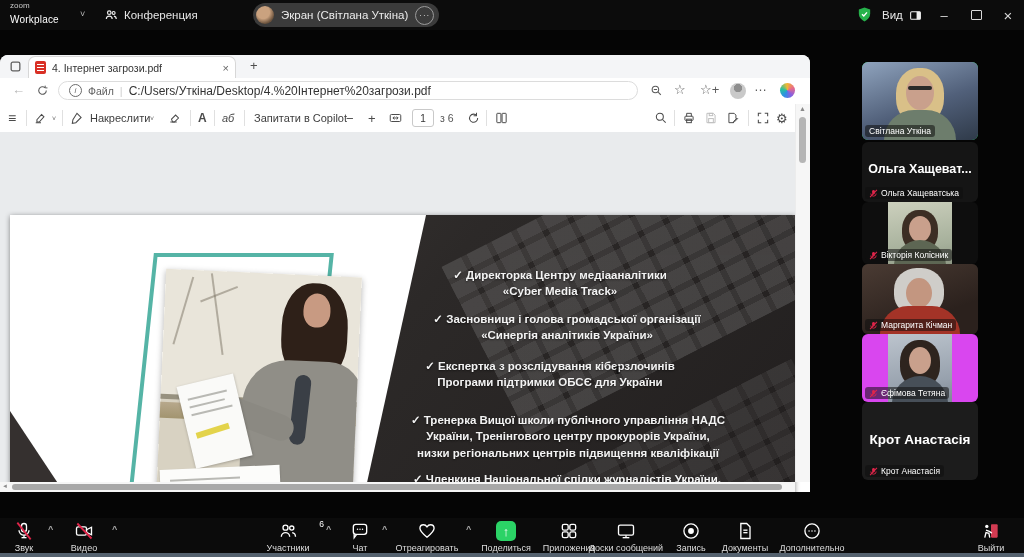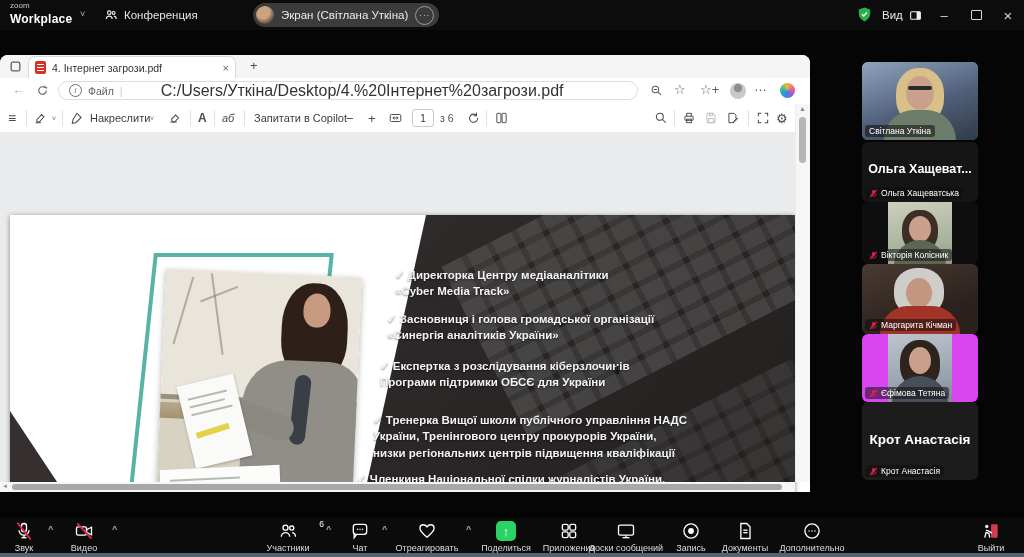--- a/index.html
+++ b/index.html
@@ -3,21 +3,21 @@
 <meta charset="utf-8">
 <style>
   html,body{margin:0;padding:0;background:#000;}
   #screen{position:relative;width:1024px;height:557px;background:#050505;overflow:hidden;
           font-family:"Liberation Sans",sans-serif;-webkit-font-smoothing:antialiased;}
   .abs{position:absolute;}
   
   #topbar{left:0;top:0;width:1024px;height:30px;background:#0c0c0c;}
   .brand{left:10px;top:2px;line-height:1;color:#fff;}
   .brand .sm{font-size:8px;color:#c9c9c9;display:block;}
-  .brand .lg{font-size:12px;font-weight:bold;letter-spacing:.2px;}
+  .brand .lg{font-size:10px;font-weight:normal;letter-spacing:.2px;}
   .topitem{color:#e6e6e6;font-size:11.5px;display:flex;align-items:center;gap:6px;height:30px;}
   #sharepill{left:253px;top:3px;height:24px;background:#3b3b3b;border-radius:13px;display:flex;align-items:center;gap:7px;padding:0 5px 0 3px;}
   #sharepill .av{width:18px;height:18px;border-radius:50%;background:radial-gradient(circle at 40% 35%,#caa27f 0 40%,#6e553f 70%,#4a392b);}
   #sharepill .lbl{color:#ececec;font-size:11.5px;}
   #sharepill .dots{width:17px;height:17px;border:1px solid #9a9a9a;border-radius:50%;color:#d8d8d8;font-size:8px;display:flex;align-items:center;justify-content:center;letter-spacing:1px;}
   .winbtn{color:#d9d9d9;font-size:13px;top:0;height:30px;display:flex;align-items:center;justify-content:center;width:28px;}
   .restorebox{width:9px;height:8px;border:1.3px solid #d9d9d9;border-radius:1px;display:inline-block;}
   
   #browser{left:0;top:55px;width:810px;height:437px;background:#fff;border-radius:8px 8px 0 0;overflow:hidden;}
   #tabrow{left:0;top:0;width:810px;height:23px;background:#f4f5f7;border-bottom:1px solid #e3e3e3;}
@@ -25,21 +25,21 @@
   .pdfico{width:11px;height:13px;background:#d93025;border-radius:2px;position:relative;flex:none;}
   .pdfico:before{content:"";position:absolute;left:2px;top:3px;width:7px;height:1.4px;background:#fff;box-shadow:0 3px 0 #fff,0 6px 0 #fff;}
   #activetab .t{font-size:10.5px;color:#333;white-space:nowrap;overflow:hidden;flex:1;}
   #activetab .x{font-size:11px;color:#666;}
   #addrrow{left:0;top:23px;width:810px;height:26px;background:#fff;border-bottom:1px solid #ececec;}
   .addrico{color:#5f5f5f;font-size:13px;top:4px;}
   #addrpill{left:58px;top:3px;width:580px;height:19px;border:1px solid #dcdcdc;border-radius:11px;display:flex;align-items:center;gap:6px;padding:0 10px;box-sizing:border-box;}
   .circle-i{width:11px;height:11px;border:1px solid #6b6b6b;border-radius:50%;font-size:8px;color:#6b6b6b;display:flex;align-items:center;justify-content:center;flex:none;font-style:italic;}
   #addrpill .scheme{font-size:10.5px;color:#5f5f5f;}
   #addrpill .sep{color:#cfcfcf;font-size:11px;}
-  #addrpill .url{font-size:16px;color:#333;white-space:nowrap;overflow:hidden;margin-left:32px;}
+  #addrpill .url{font-size:12px;color:#333;white-space:nowrap;overflow:hidden;}
   .avatarbtn{width:16px;height:16px;border-radius:50%;background:radial-gradient(circle at 50% 32%,#8e8e8e 0 30%,#c9c9c9 32%),#c9c9c9;top:5px;}
   .copilot{width:15px;height:15px;border-radius:50%;background:conic-gradient(from 210deg,#2e8ee6,#27c0a0,#f2b832,#e86a8a,#8a5fe0,#2e8ee6);top:5px;}
   
   #pdfbar{left:0;top:49px;width:810px;height:28px;background:#fff;border-bottom:1px solid #dadada;}
   .pbi{top:0;height:28px;display:flex;align-items:center;color:#4a4a4a;font-size:12px;}
   .pbdiv{top:6px;width:1px;height:16px;background:#e0e0e0;}
   .pblabel{font-size:11px;color:#3d3d3d;}
   .chevdn{font-size:7px;color:#707070;}
   .pgbox{width:20px;height:16px;border:1px solid #c9c9c9;border-radius:3px;font-size:10px;text-align:center;color:#333;padding:0;font-family:"Liberation Sans",sans-serif;}
   
@@ -65,21 +65,21 @@
   .ground{left:-5px;top:48%;width:110%;height:16px;background:linear-gradient(#b7a88c,#a2946f);}
   .hair{right:12px;top:8px;width:66px;height:96px;background:#2e2018;border-radius:45% 45% 40% 40%;}
   .face{right:30px;top:18px;width:27px;height:34px;background:#c89a82;border-radius:50% 50% 45% 45%;}
   .body{right:-6px;top:86px;width:120px;height:160px;background:#908e87;border-radius:45px 35px 0 0;}
   .shirt{right:48px;top:100px;width:16px;height:70px;background:#3a3f46;border-radius:8px;transform:rotate(4deg);}
   .arm{right:60px;top:130px;width:95px;height:26px;background:#8b8982;border-radius:13px;transform:rotate(18deg);}
   .paper1{left:26px;top:108px;width:58px;height:84px;background:#fafaf8;transform:rotate(-16deg);box-shadow:0 1px 3px rgba(0,0,0,.25);}
   .hl{left:8px;top:48px;width:34px;height:6px;background:#e3d34b;transform:rotate(-4deg);}
   .pline{background:#b9b9b4;height:2px;}
   .paper2{left:4px;top:196px;width:120px;height:46px;background:#fcfcfa;transform:rotate(-5deg);box-shadow:0 1px 2px rgba(0,0,0,.2);}
-  .bullet{color:#f3f3f3;font-weight:bold;font-size:11.5px;line-height:1.42;white-space:pre-line;text-shadow:0 1px 2px rgba(0,0,0,.5);}
+  .bullet{color:#f3f3f3;font-weight:bold;font-size:11.5px;line-height:1.42;white-space:pre-line;text-shadow:0 1px 2px rgba(0,0,0,.5);text-align:center;}
   #ibeam{font-family:"Liberation Serif",serif;font-size:13px;color:#111;font-weight:bold;}
   
   #panel{left:862px;top:60px;width:116px;height:420px;}
   .tile{left:0;width:116px;background:#191919;border-radius:6px;overflow:hidden;}
   .tile .vid{position:absolute;inset:0;}
   .vid.portrait{left:26px;width:64px;right:auto;}
   .tile.speaking{outline:2px solid #23d15f;outline-offset:-2px;}
   .nm{position:absolute;left:3px;bottom:3px;display:flex;align-items:center;gap:3px;background:rgba(15,15,15,.55);color:#fff;
       font-size:8.5px;padding:1px 4px;border-radius:3px;white-space:nowrap;max-width:106px;overflow:hidden;}
   .bigname{position:absolute;left:0;right:0;text-align:center;color:#fff;font-weight:bold;}

